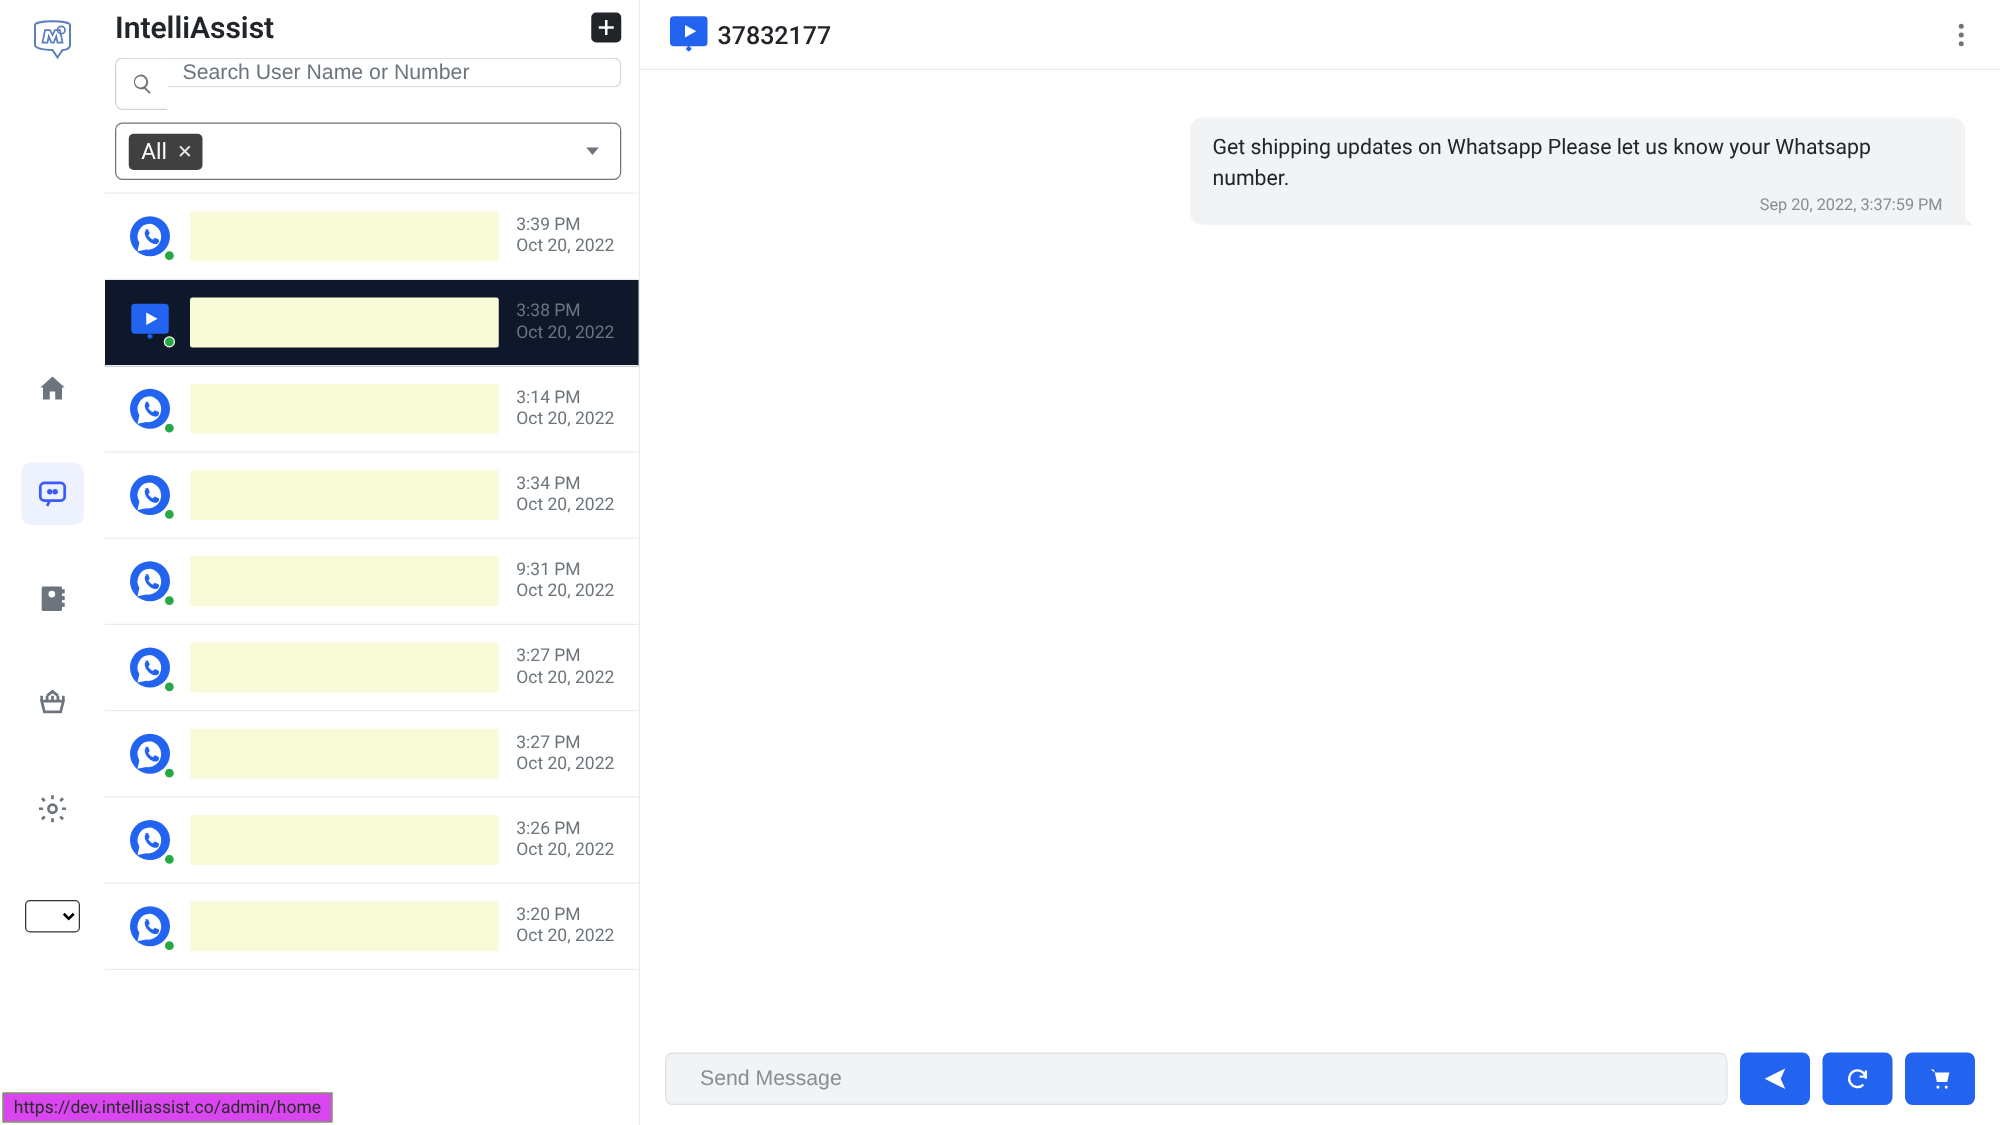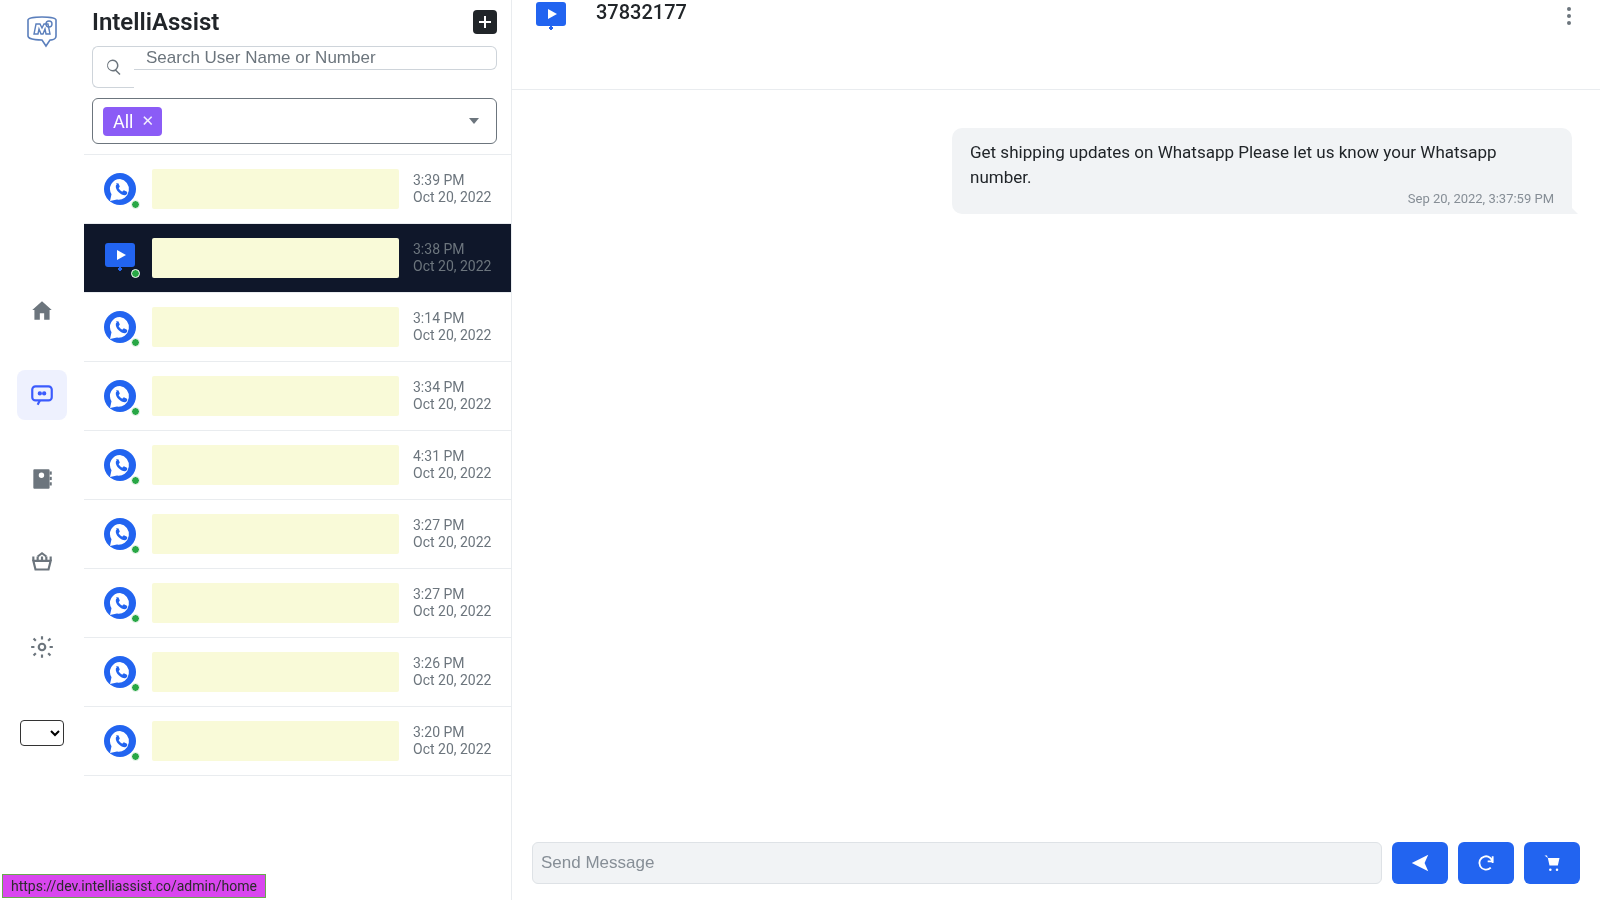--- a/index.html
+++ b/index.html
@@ -121,21 +121,21 @@
       margin: 0 14px 10px 8px;
       border: 1px solid #6c757d;
       border-radius: 6px;
       height: 46px;
       display: flex;
       align-items: center;
       padding: 0 10px;
       position: relative;
     }
     .filter-chip {
-      background: #8b5cf6;
+      background: #404040;
       color: #fff;
       border-radius: 4px;
       padding: 4px 8px 4px 10px;
       font-size: 18px;
       display: flex;
       align-items: center;
       gap: 8px;
     }
     .filter-chip .x { font-size: 15px; opacity: 0.9; }
     .filter-caret {
@@ -206,27 +206,27 @@
     }
 
     
     .chat-panel {
       flex: 1;
       display: flex;
       flex-direction: column;
       min-width: 0;
     }
     .chat-header {
-      height: 90px;
+      height: 56px;
       flex-shrink: 0;
       border-bottom: 1px solid #e9ecef;
       display: flex;
-      align-items: flex-start;
+      align-items: center;
       padding: 0 22px;
-      gap: 28px;
+      gap: 6px;
     }
     .chat-header-avatar {
       width: 34px;
       height: 34px;
       display: flex;
       align-items: center;
       justify-content: center;
     }
     .chat-header-title {
       font-size: 20px;
@@ -285,21 +285,21 @@
       display: flex;
       gap: 10px;
       align-items: center;
     }
     .compose-input {
       flex: 1;
       height: 42px;
       border: 1px solid #dee2e6;
       background: #f1f3f5;
       border-radius: 6px;
-      padding: 0 8px;
+      padding: 0 27px;
       font-size: 17px;
       color: #495057;
       outline: none;
     }
     .compose-input::placeholder { color: #868e96; }
     .compose-btn {
       width: 56px;
       height: 42px;
       background: #2264f0;
       border-radius: 6px;
@@ -471,21 +471,21 @@
     <div class="conv-avatar">
       <svg width="36" height="36" viewBox="0 0 36 36">
             <circle cx="18" cy="18" r="16" fill="#2264f0"></circle>
             <path d="M18 8a10 10 0 00-8.5 15.2L8 30l7-1.4A10 10 0 1018 8z" fill="#fff"></path>
             <path d="M14 13c.3-.7.7-.7 1-.7h.8c.3 0 .6 0 .9.7l1 2.3c.1.3 0 .5-.2.8l-.7.8c-.2.2-.2.4 0 .7.8 1.3 1.8 2.2 3.1 2.9.3.1.5.1.7-.1l.9-.9c.2-.2.5-.3.8-.1l2.2 1c.6.3.7.6.7.9v.9c0 .9-1.4 1.9-2.1 2-1.8.2-4.2-.7-6.4-2.9-2.2-2.2-3.1-4.6-2.9-6.4.1-.7 1.1-2.1 2-2.1z" fill="#2264f0"></path>
           </svg>
       <span class="status-dot"></span>
     </div>
     <div class="conv-name"></div>
     <div class="conv-meta">
-      <div class="conv-time">4:31 PM</div>
+      <div class="conv-time">9:31 PM</div>
       <div class="conv-date">Oct 20, 2022</div>
     </div>
       </div>
       <div class="conv-row">
     <div class="conv-avatar">
       <svg width="36" height="36" viewBox="0 0 36 36">
             <circle cx="18" cy="18" r="16" fill="#2264f0"></circle>
             <path d="M18 8a10 10 0 00-8.5 15.2L8 30l7-1.4A10 10 0 1018 8z" fill="#fff"></path>
             <path d="M14 13c.3-.7.7-.7 1-.7h.8c.3 0 .6 0 .9.7l1 2.3c.1.3 0 .5-.2.8l-.7.8c-.2.2-.2.4 0 .7.8 1.3 1.8 2.2 3.1 2.9.3.1.5.1.7-.1l.9-.9c.2-.2.5-.3.8-.1l2.2 1c.6.3.7.6.7.9v.9c0 .9-1.4 1.9-2.1 2-1.8.2-4.2-.7-6.4-2.9-2.2-2.2-3.1-4.6-2.9-6.4.1-.7 1.1-2.1 2-2.1z" fill="#2264f0"></path>
           </svg>

